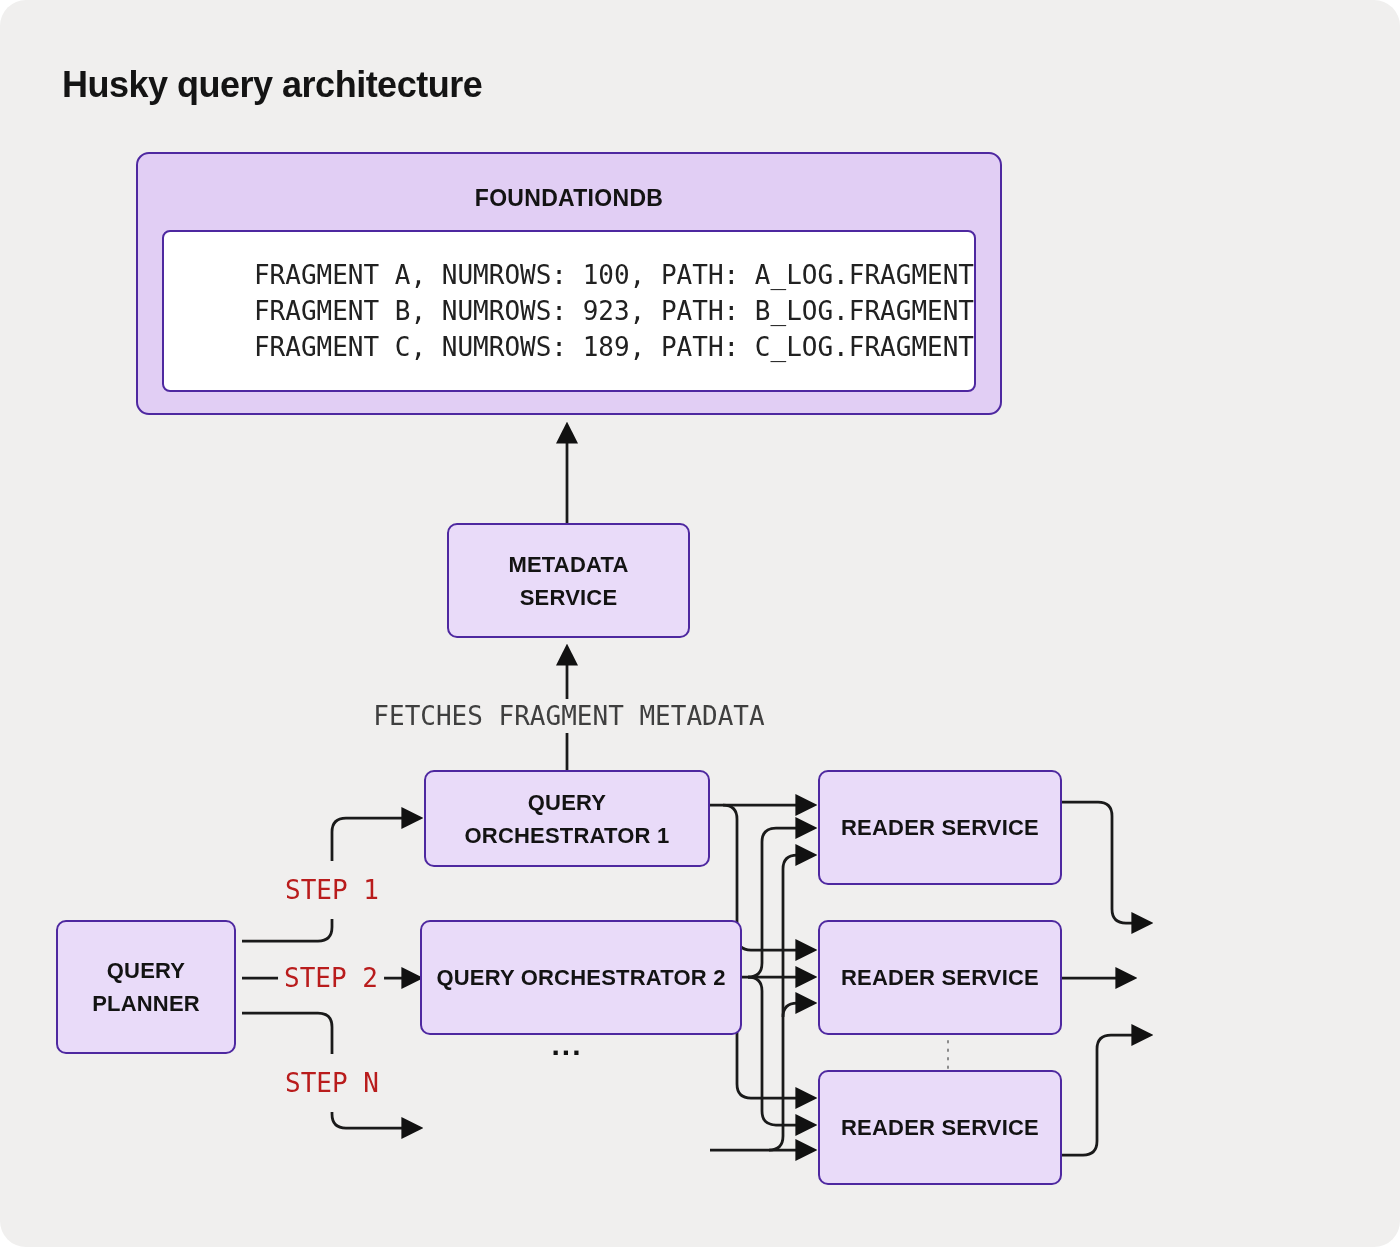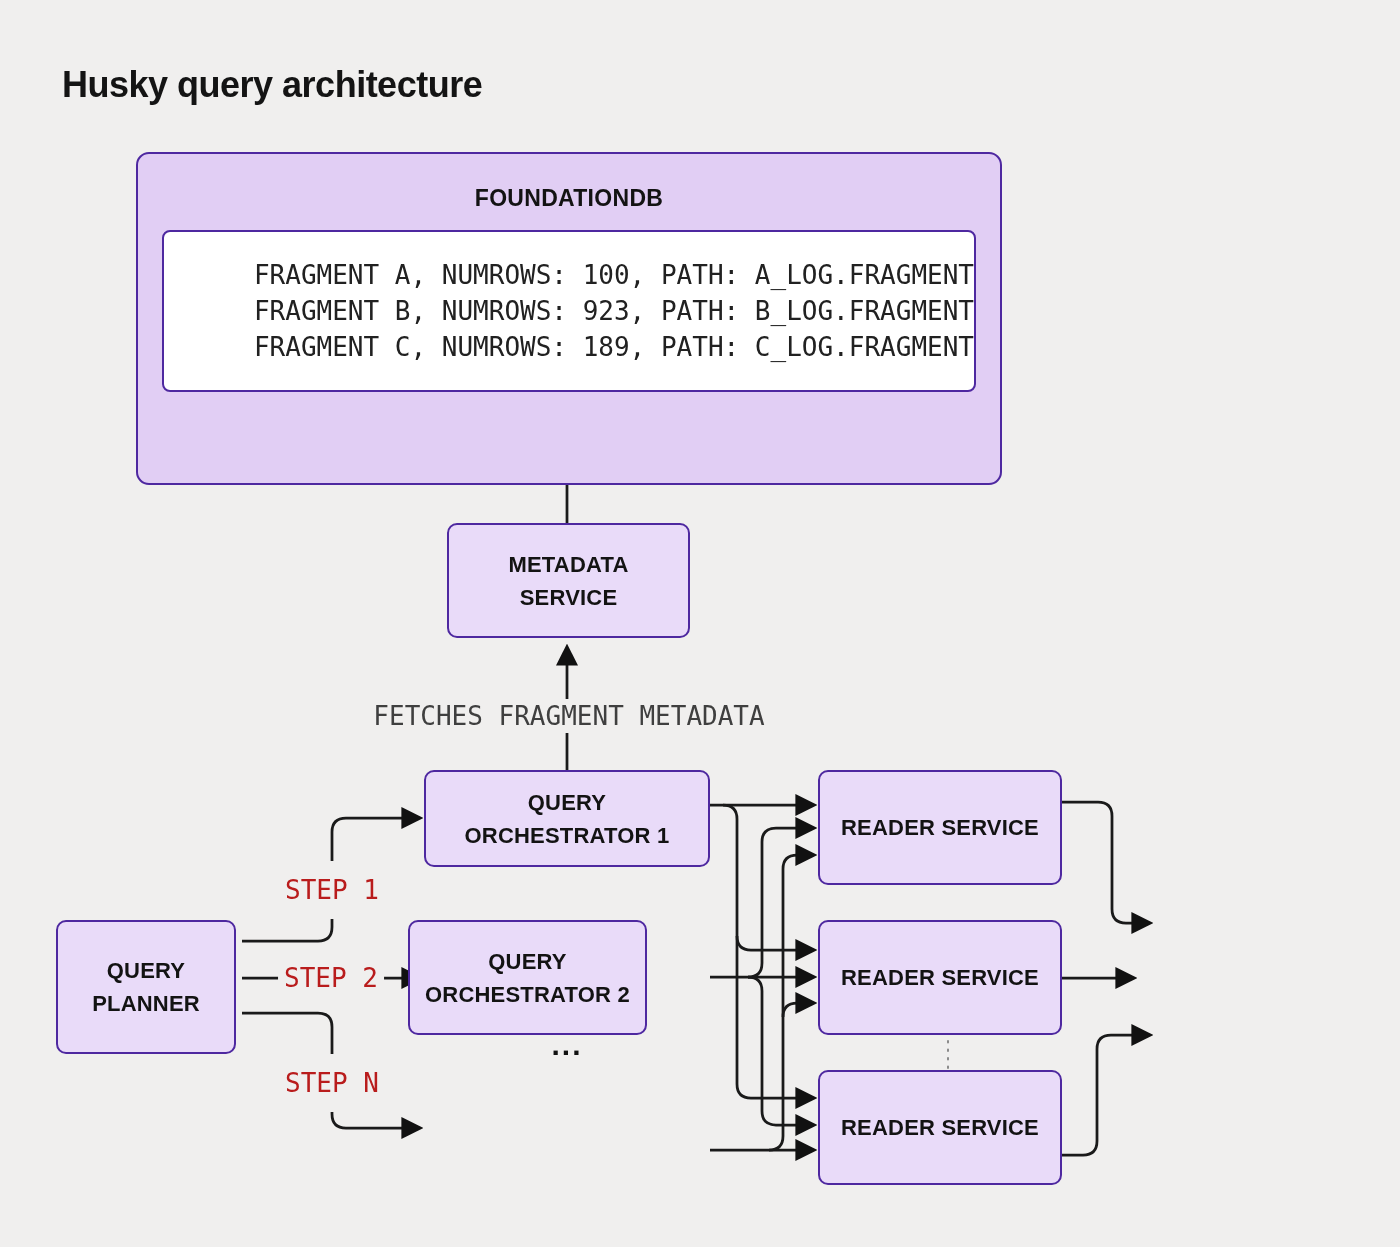--- a/index.html
+++ b/index.html
@@ -1,40 +1,41 @@
 <!DOCTYPE html>
 <html><head>
 <meta charset="utf-8">
 <style>
   html,body { margin:0; padding:0; }
   .canvas {
     position:relative; width:1400px; height:1247px;
     background:#f0efee; overflow:hidden;
     font-family:"Liberation Sans", sans-serif;
+    border-radius:26px;
   }
   .page-title {
     position:absolute; left:62px; top:64px; margin:0;
     font-size:36px; font-weight:bold; letter-spacing:-0.5px; color:#141414;
   }
   svg.wires { position:absolute; left:0; top:0; z-index:1; }
   svg.wires path, svg.wires line { fill:none; stroke:#1a1a1a; stroke-width:2.75px; }
   svg.wires .dots { stroke:#8a8a8a; stroke-width:2px; stroke-dasharray:1.5 7; stroke-linecap:round; }
   #arrow path { fill:#111; stroke:none; }
 
   .node {
     position:absolute; z-index:2; box-sizing:border-box;
     background:#e9dbf9; border:2.5px solid #4e28a0; border-radius:10px;
     display:flex; align-items:center; justify-content:center; text-align:center;
     font-weight:bold; font-size:22px; line-height:33px; color:#131313;
     letter-spacing:0.2px; padding:0 12px;
   }
   .node.circle { border-radius:50%; }
   .foundation {
     position:absolute; z-index:2; box-sizing:border-box;
-    left:136px; top:152px; width:866px; height:333px;
+    left:136px; top:152px; width:866px; height:263px;
     background:#e1cef4; border:2.5px solid #4e28a0; border-radius:13px;
     text-align:center;
   }
   .foundation-title {
     margin-top:31px; font-weight:bold; font-size:23px; color:#131313; letter-spacing:0.3px;
   }
   .fragment-panel {
     position:absolute; left:24px; top:76px; width:814px; height:162px;
     box-sizing:border-box; background:#ffffff; border:2.5px solid #4e28a0; border-radius:8px;
     display:flex; flex-direction:column; justify-content:center;
@@ -116,21 +117,21 @@
   <div class="edge-label step step-h" style="left:331px; top:961px;">STEP 2</div>
   <div class="edge-label step step-v" style="left:332px; top:1054px;">STEP N</div>
 
   <div class="node" style="left:56px; top:920px; width:180px; height:134px;">
     <span>QUERY PLANNER</span>
   </div>
 
   <div class="node" style="left:424px; top:770px; width:286px; height:97px;">
     <span>QUERY ORCHESTRATOR 1</span>
   </div>
-  <div class="node" style="left:408px; top:920px; width:239px; height:115px;">
+  <div class="node" style="left:420px; top:920px; width:322px; height:115px;">
     <span>QUERY ORCHESTRATOR 2</span>
   </div>
   <div class="ellipsis">...</div>
 
   <div class="node" style="left:818px; top:770px; width:244px; height:115px;">
     <span>READER SERVICE</span>
   </div>
   <div class="node" style="left:818px; top:920px; width:244px; height:115px;">
     <span>READER SERVICE</span>
   </div>

